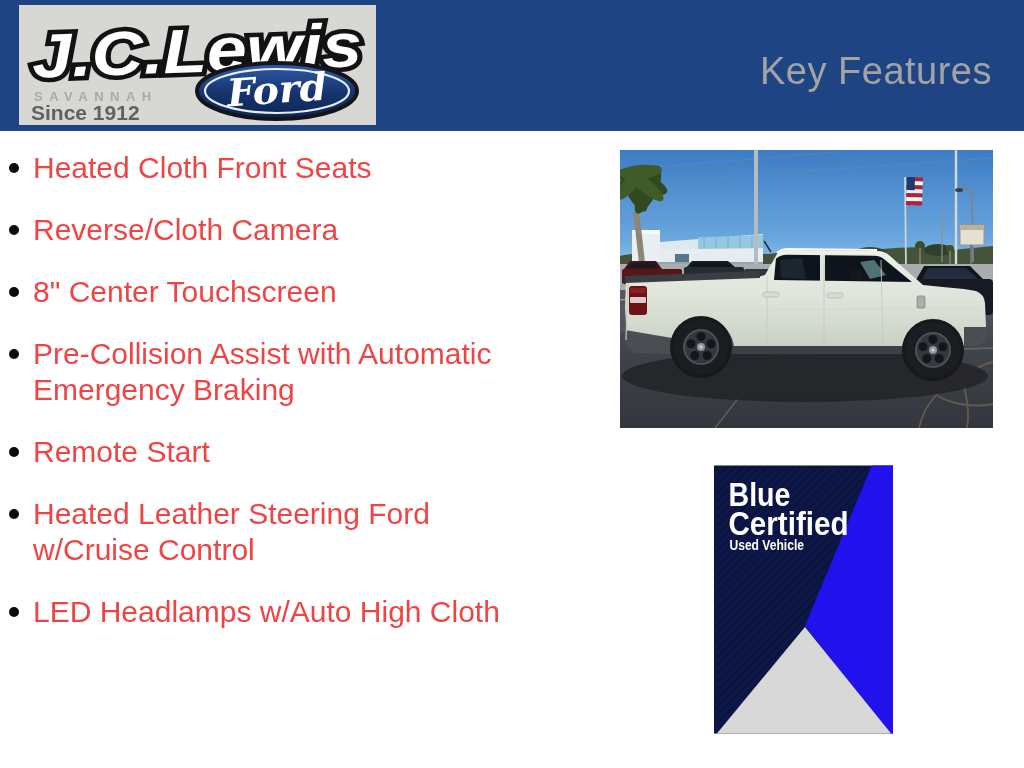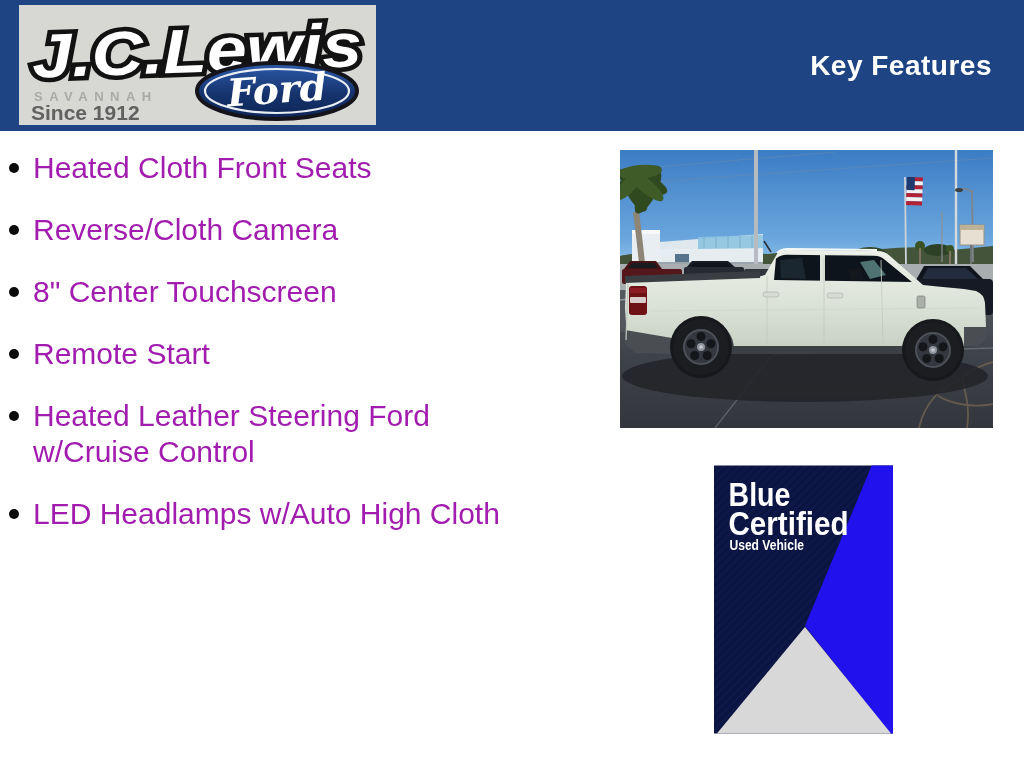--- a/index.html
+++ b/index.html
@@ -19,39 +19,39 @@
     background: #1e4484;
   }
   .logo-box {
     position: absolute; left: 19px; top: 5px;
     width: 357px; height: 120px;
     background: #d7d8d4;
   }
   .logo-box svg { display: block; width: 100%; height: 100%; }
   .page-title {
     position: absolute; top: 50px; right: 32px;
-    font-size: 28px; font-weight: 700;
-    color: #ffffff; letter-spacing: 0.5px;
+    font-size: 38px; font-weight: 400;
+    color: #a3a3a3; letter-spacing: 0.5px;
     white-space: nowrap;
   }
 
   
   .features {
     position: absolute; left: 0; top: 131px;
     width: 545px;
     padding: 19px 0 0 0;
     list-style: none;
   }
   .features li {
     position: relative;
     padding-left: 33px;
     max-width: 533px;
     font-size: 30px;
     line-height: 36px;
-    color: #a21caf;
+    color: #ef4444;
     margin-bottom: 26px;
   }
   .features li::before {
     content: "";
     position: absolute; left: 9px; top: 13px;
     width: 10px; height: 10px;
     border-radius: 50%;
     background: #0b0b0b;
   }
 
@@ -96,20 +96,21 @@
         </g>
       </svg>
     </div>
     <h1 class="page-title">Key Features</h1>
   </header>
 
   <ul class="features">
       <li>Heated Cloth Front Seats</li>
       <li>Reverse/Cloth Camera</li>
       <li>8" Center Touchscreen</li>
+      <li>Pre-Collision Assist with Automatic Emergency Braking</li>
       <li>Remote Start</li>
       <li>Heated Leather Steering Ford w/Cruise Control</li>
       <li>LED Headlamps w/Auto High Cloth</li>
     </ul>
 
   <div class="photo">
     <svg viewBox="0 0 373 278" preserveAspectRatio="none">
       <defs>
         <linearGradient id="sky" x1="0" y1="0" x2="0" y2="1">
           <stop offset="0" stop-color="#3c7cc4"></stop>

